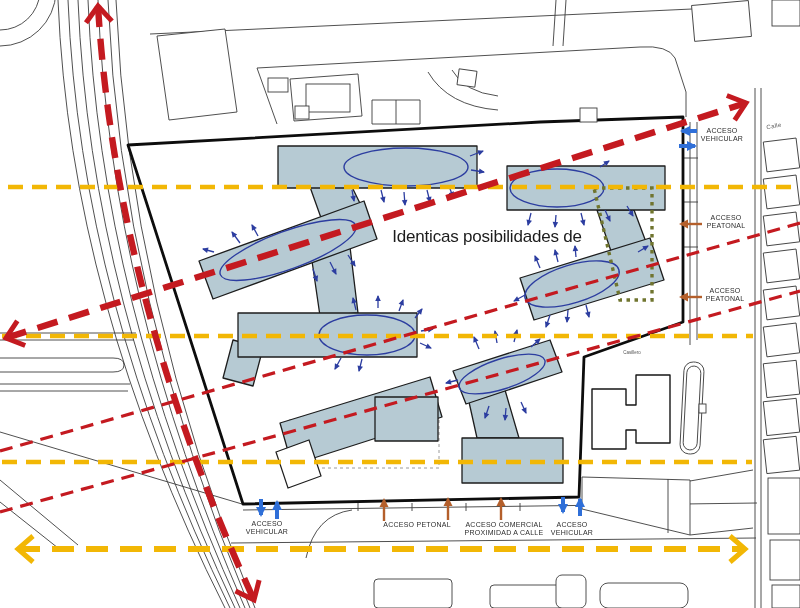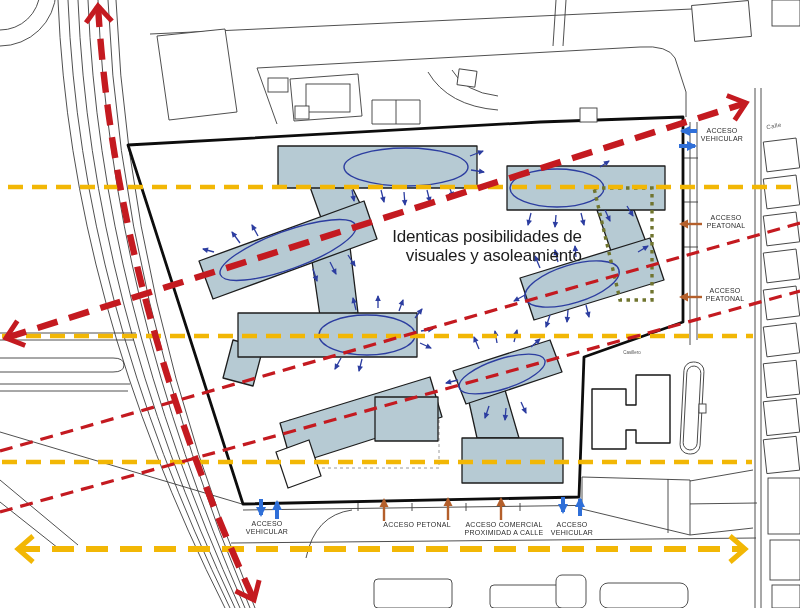--- a/index.html
+++ b/index.html
@@ -26,21 +26,21 @@
   .barr  {stroke:var(--blue,#2f6fd8);stroke-width:4;fill:none;}
   .oarr  {stroke:var(--orange,#b45f2b);stroke-width:2.4;fill:none;}
   .mred  {stroke:var(--red,#c41a20);stroke-width:5;fill:none;}
   .myel  {stroke:var(--yellow,#f2b705);stroke-width:5;fill:none;}
   .fblue {fill:var(--blue,#2f6fd8);}
   .forg  {fill:var(--orange,#b45f2b);}
   .fnavy {fill:var(--ellipse_blue,#2c3da0);}
 
   .lbl{position:absolute;transform:translateX(-50%);text-align:center;white-space:nowrap;
        font-size:7px;line-height:7.6px;font-weight:500;letter-spacing:.25px;color:#2c2c2c;}
-  .annot{position:absolute;transform:translateX(-50%);text-align:right;white-space:nowrap;
+  .annot{position:absolute;transform:translateX(-50%);text-align:left;white-space:nowrap;
        font-size:17px;line-height:19px;font-weight:500;letter-spacing:-.2px;color:#1c1c1c;}
   .tinylbl{position:absolute;transform:translateX(-50%) rotate(-9deg);font-size:6px;
        color:#5a5a5a;white-space:nowrap;letter-spacing:.3px;}
   .microlbl{position:absolute;transform:translateX(-50%);font-size:4.5px;color:#555;
        white-space:nowrap;}
 </style>
 </head>
 <body>
 
 <div id="stage">
@@ -254,21 +254,20 @@
     <line class="oarr" marker-end="url(#mtrio)" x1="702" y1="224" x2="681" y2="224"></line>
     <line class="oarr" marker-end="url(#mtrio)" x1="702" y1="297" x2="681" y2="297"></line>
     <line class="oarr" marker-end="url(#mtrio)" x1="384" y1="521" x2="384" y2="500"></line>
     <line class="oarr" marker-end="url(#mtrio)" x1="448" y1="520" x2="448" y2="499"></line>
     <line class="oarr" marker-end="url(#mtrio)" x1="501" y1="520" x2="501" y2="499"></line>
   </g>
 </svg>
 
 <div class="annot" style="left:487px;top:227px;">
   <div>Identicas posibilidades de</div>
-  <div>visuales y asoleamiento</div>
 </div>
 
 <div class="lbl" style="left:722px;top:127px;">
   <div>ACCESO</div>
   <div>VEHICULAR</div>
 </div>
 
 <div class="lbl" style="left:726px;top:214px;">
   <div>ACCESO</div>
   <div>PEATONAL</div>

